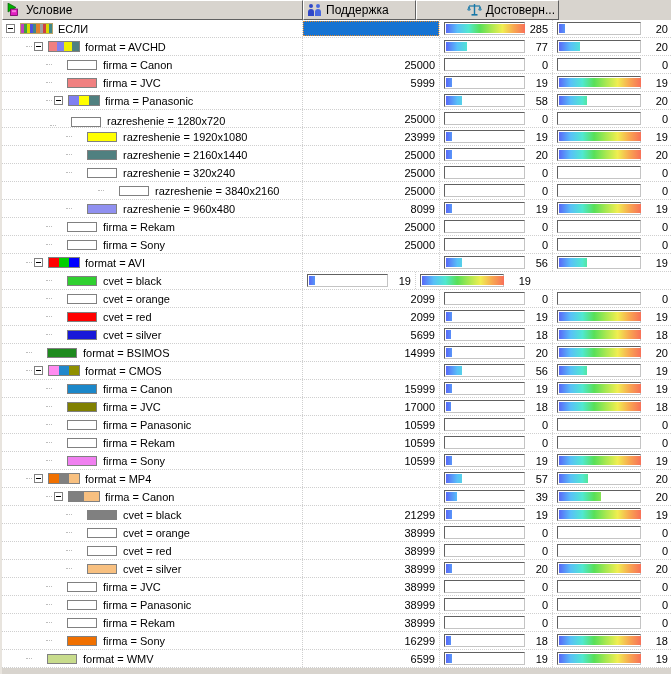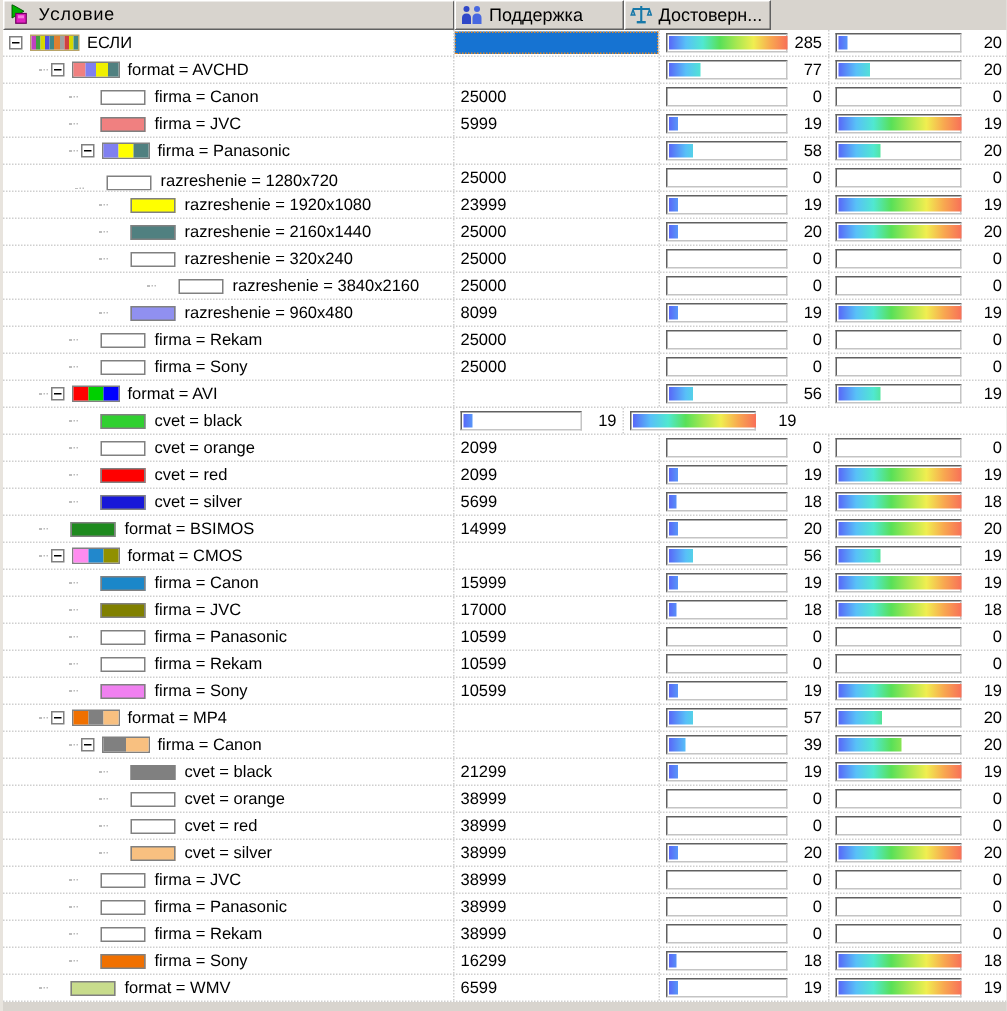--- a/index.html
+++ b/index.html
@@ -5,30 +5,30 @@
   html,body{margin:0;padding:0;}
   body{font-family:"Liberation Sans",sans-serif;background:#D8D4CE;}
   #app{position:relative;width:671px;height:674px;background:#D8D4CE;overflow:hidden;
        border-left:2px solid #E8E4DE;box-sizing:border-box;}
   
   #hdr{display:flex;height:20px;}
   .hcell{box-sizing:border-box;display:flex;align-items:center;gap:4px;padding:0 3px;
          background:#D8D4CE;border-top:1px solid #FFFFFF;border-left:1px solid #FFFFFF;
          border-right:1px solid #606060;border-bottom:1px solid #606060;
          font-size:12px;color:#000;white-space:nowrap;overflow:hidden;}
-  .hc0{width:301px;font-family:Liberation Mono, monospace;} .hc1{width:137px;} .hc2{width:113px;} .hc3{width:98px;}
+  .hc0{width:301px;} .hc1{width:137px;} .hc2{width:113px;} .hc3{width:143px;justify-content:flex-end;}
   .hicon{flex:0 0 auto;display:block;}
   
   #tbody{background:#FFFFFF;}
   .row{display:flex;height:18px;box-sizing:border-box;border-bottom:1px dotted #CFCFCF;
        align-items:center;background:#FFFFFF;}
   .cell{box-sizing:border-box;height:100%;display:flex;align-items:center;
         border-right:1px dotted #CFCFCF;font-size:11px;color:#000;overflow:hidden;}
   .c-cond{width:301px;}
-  .c-cons{width:137px;padding:0 4px;}
+  .c-cons{width:137px;padding:0 4px;justify-content:flex-end;}
   .c-sup{width:113px;padding:0 4px;justify-content:space-between;}
   .c-conf{width:118px;padding:0 3px 0 4px;justify-content:space-between;border-right:none;}
   .expander{flex:0 0 auto;width:9px;height:9px;box-sizing:border-box;border:1px solid #808080;
             background:#FFFFFF;position:relative;margin-right:5px;}
   .expander::after{content:"";position:absolute;left:1px;right:1px;top:3px;height:1px;background:#000;}
   .spacer{flex:0 0 13px;height:1px;}
   .stub{flex:0 0 6px;height:1px;border-top:1px dotted #BDBDBD;margin-right:2px;}
   .icon-stripes{flex:0 0 auto;display:flex;width:33px;height:11px;box-sizing:border-box;
                 border:1px solid #B8A468;background:#FFF;margin-right:5px;}
   .icon-stripes i{flex:1;}

